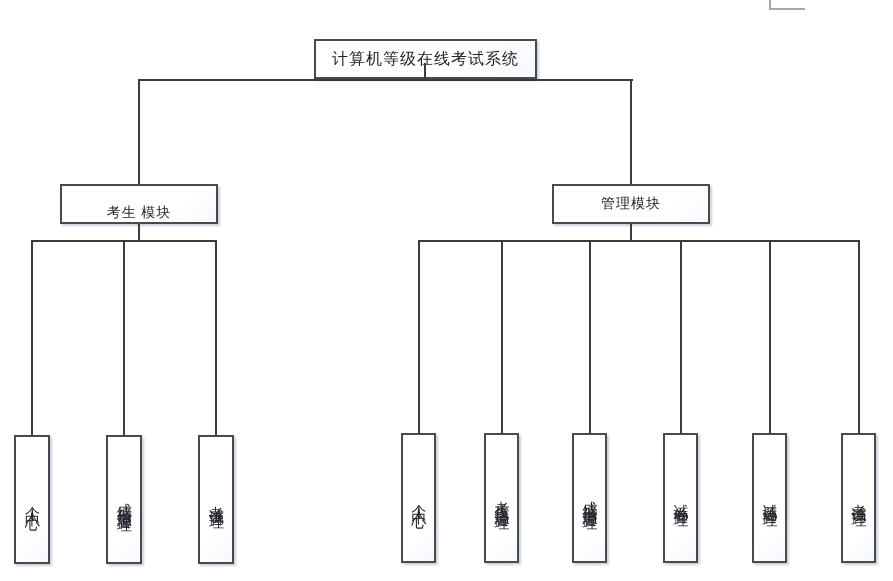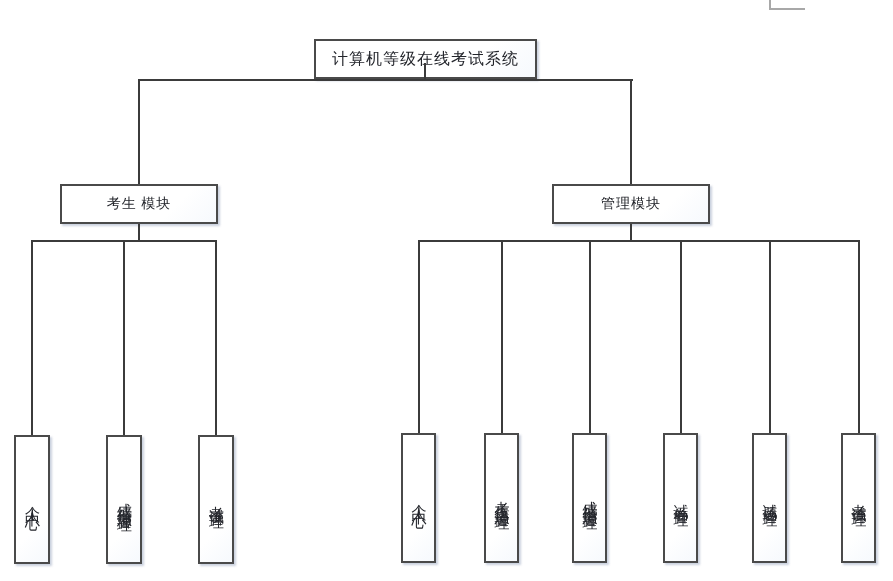--- a/index.html
+++ b/index.html
@@ -47,21 +47,21 @@
 
   <div class="box root-box" style="left:314px;top:23px;width:223px;height:40px;">
     <span>计算机等级在线考试系统</span>
   </div>
 
   <div class="line" style="left:424px;top:63px;width:2px;height:17px;"></div>
   <div class="line" style="left:138px;top:79px;width:495px;height:2px;"></div>
   <div class="line" style="left:138px;top:79px;width:2px;height:105px;"></div>
   <div class="line" style="left:630px;top:79px;width:2px;height:105px;"></div>
 
-  <div class="box module-box" style="left:60px;top:184px;width:158px;height:40px;">
+  <div class="box module-box" style="left:60px;top:184px;width:158px;height:40px;align-items:flex-end;">
     <span>考生 模块</span>
   </div>
   <div class="box module-box" style="left:552px;top:184px;width:158px;height:40px;">
     <span>管理模块</span>
   </div>
 
   <div class="line" style="left:138px;top:224px;width:2px;height:18px;"></div>
   <div class="line" style="left:31px;top:240px;width:186px;height:2px;"></div>
   <div class="line" style="left:31px;top:240px;width:2px;height:195px;"></div>
   <div class="line" style="left:123px;top:240px;width:2px;height:195px;"></div>

